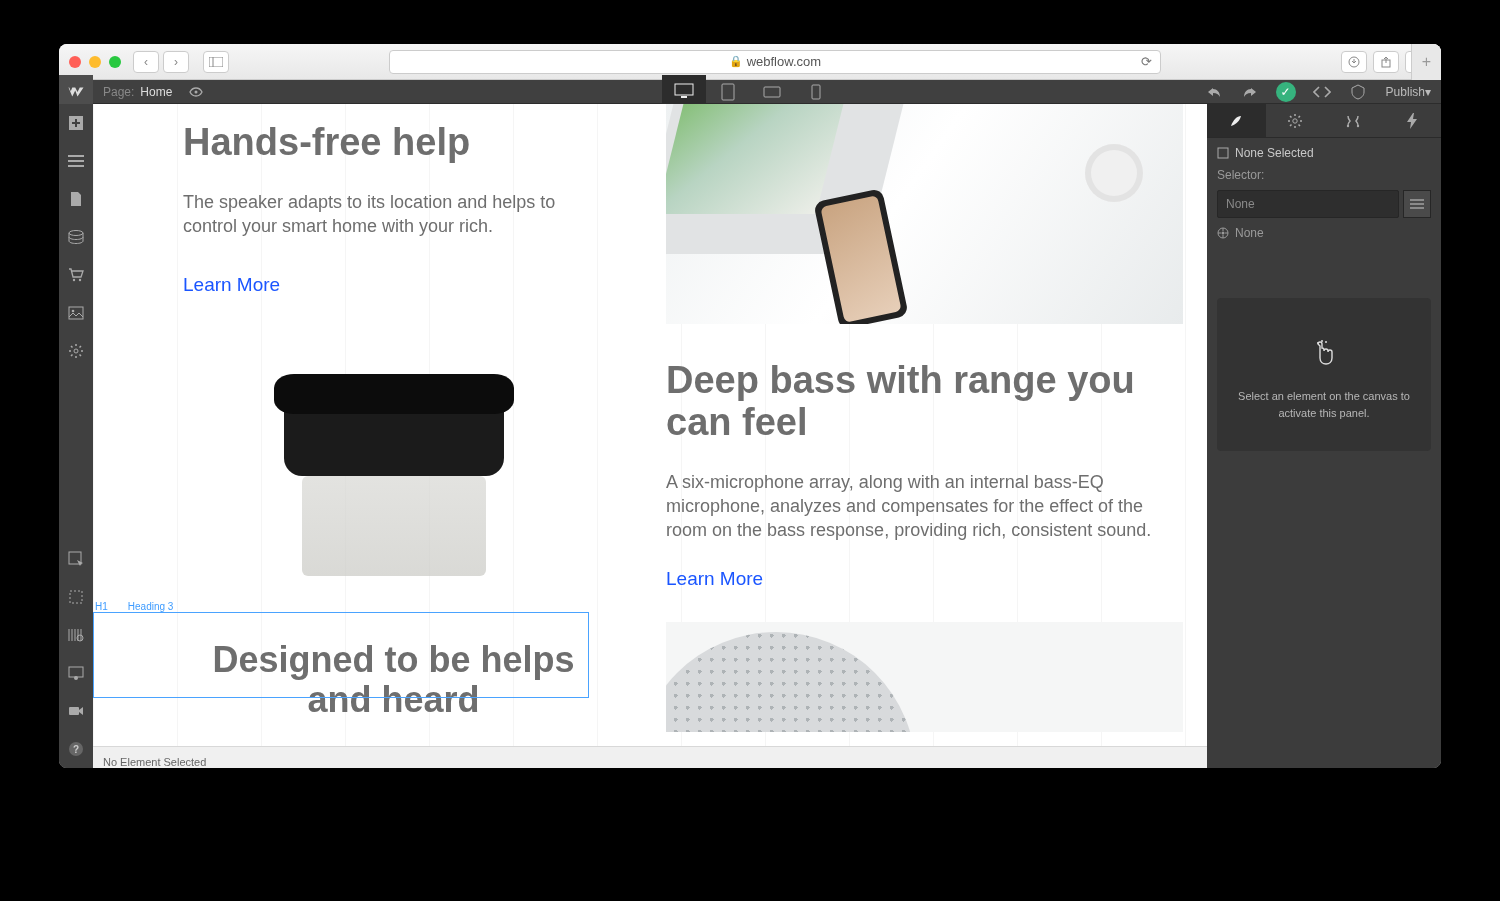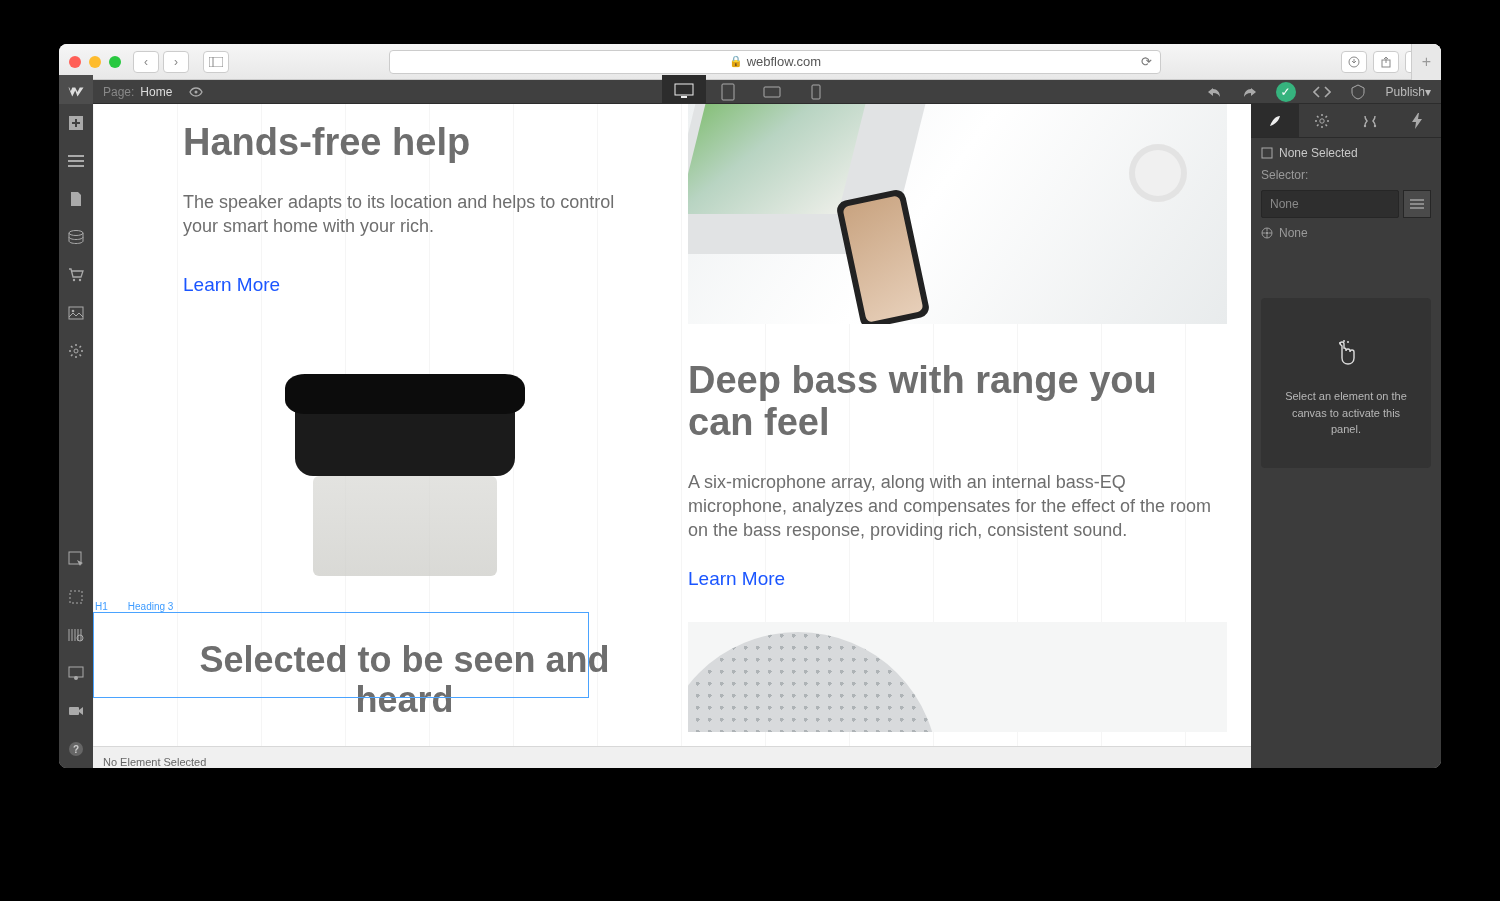--- a/index.html
+++ b/index.html
@@ -56,21 +56,21 @@
   .desk-img{ height:220px; background:linear-gradient(125deg,#eef1f2 0%, #fff 45%, #e8ebec 100%); position:relative; overflow:hidden;}
   .laptop{ position:absolute; left:-10px; top:-10px; width:230px; height:160px; background:#e1e3e4; transform:skewX(-14deg);}
   .laptop::after{ content:''; position:absolute; top:10px; left:10px; right:60px; bottom:40px; background:linear-gradient(135deg,#87c07a 0%, #b8d4c2 40%, #eceee8 100%);}
   .phone{ position:absolute; left:160px; top:90px; width:70px; height:130px; background:#222; border-radius:10px; transform:rotate(-12deg);}
   .phone::after{content:'';position:absolute;inset:6px;background:linear-gradient(160deg,#c9a481,#e7cfb9);border-radius:6px;}
   .mini{ position:absolute; right:40px; top:40px; width:58px; height:58px; border-radius:50%; background:#f0f0f0; box-shadow:inset 0 0 0 6px #e3e3e3;}
   .dome-img{ height:110px; background:#f5f6f6; margin-top:32px; position:relative; overflow:hidden;}
   .dome{ position:absolute; left:-30px; top:10px; width:280px; height:280px; border-radius:50%; background: radial-gradient(circle at 30% 30%, #aeb3b6 2px, transparent 2px) 0 0/12px 12px, #d8dadc;}
   .status-strip{ height:22px; background:#f0f0f0; border-top:1px solid #d8d8d8; font-size:11px; color:#666; display:flex;align-items:flex-end; padding:0 10px;}
   
-  .right-panel{ width:190px; background:#3c3c3c; color:#c9c9c9; font-size:12px; display:flex; flex-direction:column;}
+  .right-panel{ width:234px; background:#3c3c3c; color:#c9c9c9; font-size:12px; display:flex; flex-direction:column;}
   .panel-tabs{ height:34px; display:flex; border-bottom:1px solid #2a2a2a;}
   .ptab{ flex:1; display:flex;align-items:center;justify-content:center;}
   .ptab.active{ background:#2c2c2c;}
   .panel-body{ padding:8px 10px; display:flex; flex-direction:column; gap:8px;}
   .sel-row{ display:flex; align-items:center; gap:6px; font-size:12px;}
   .sel-input{ display:flex; align-items:center;}
   .sel-box{ flex:1; height:28px; background:#2e2e2e; border:1px solid #262626; border-radius:2px; display:flex; align-items:center; padding:0 8px; color:#8a8a8a;}
   .sel-btn{ width:28px; height:28px; background:#4a4a4a; border:1px solid #262626; display:flex;align-items:center;justify-content:center; margin-left:4px;}
   .inherit{ display:flex; align-items:center; gap:6px; color:#9a9a9a; font-size:12px;}
   .prompt-box{ margin:50px 10px 0; background:#333; border-radius:4px; padding:40px 20px 30px; text-align:center; color:#b7b7b7; font-size:11px; line-height:1.5;}
@@ -294,21 +294,21 @@
                   <div class="spk-body"></div>
                   <div class="spk-top"></div>
                   <div class="spk-rim"></div>
                 </div>
               </div>
               <div class="sel-label" style="left:0px; top:496px;">
                 <span>H1</span>
                 <span>Heading 3</span>
               </div>
               <div class="sel-outline" style="left:0px; top:508px; width:496px; height:86px;"></div>
-              <h2 class="big" style="margin-top:34px; text-align:center; font-size:36px;">Selected to be seen and heard</h2>
+              <h2 class="big" style="margin-top:34px; text-align:center; font-size:36px;">Designed to be helps and heard</h2>
             </div>
 
             <div class="col right">
               <div class="desk-img">
                 <div class="laptop"></div>
                 <div class="phone"></div>
                 <div class="mini"></div>
               </div>
               <h2 class="big" style="margin-top:36px;">Deep bass with range you can feel</h2>
               <p class="body" style="margin-bottom:26px;">A six-microphone array, along with an internal bass-EQ microphone, analyzes and compensates for the effect of the room on the bass response, providing rich, consistent sound.</p>

